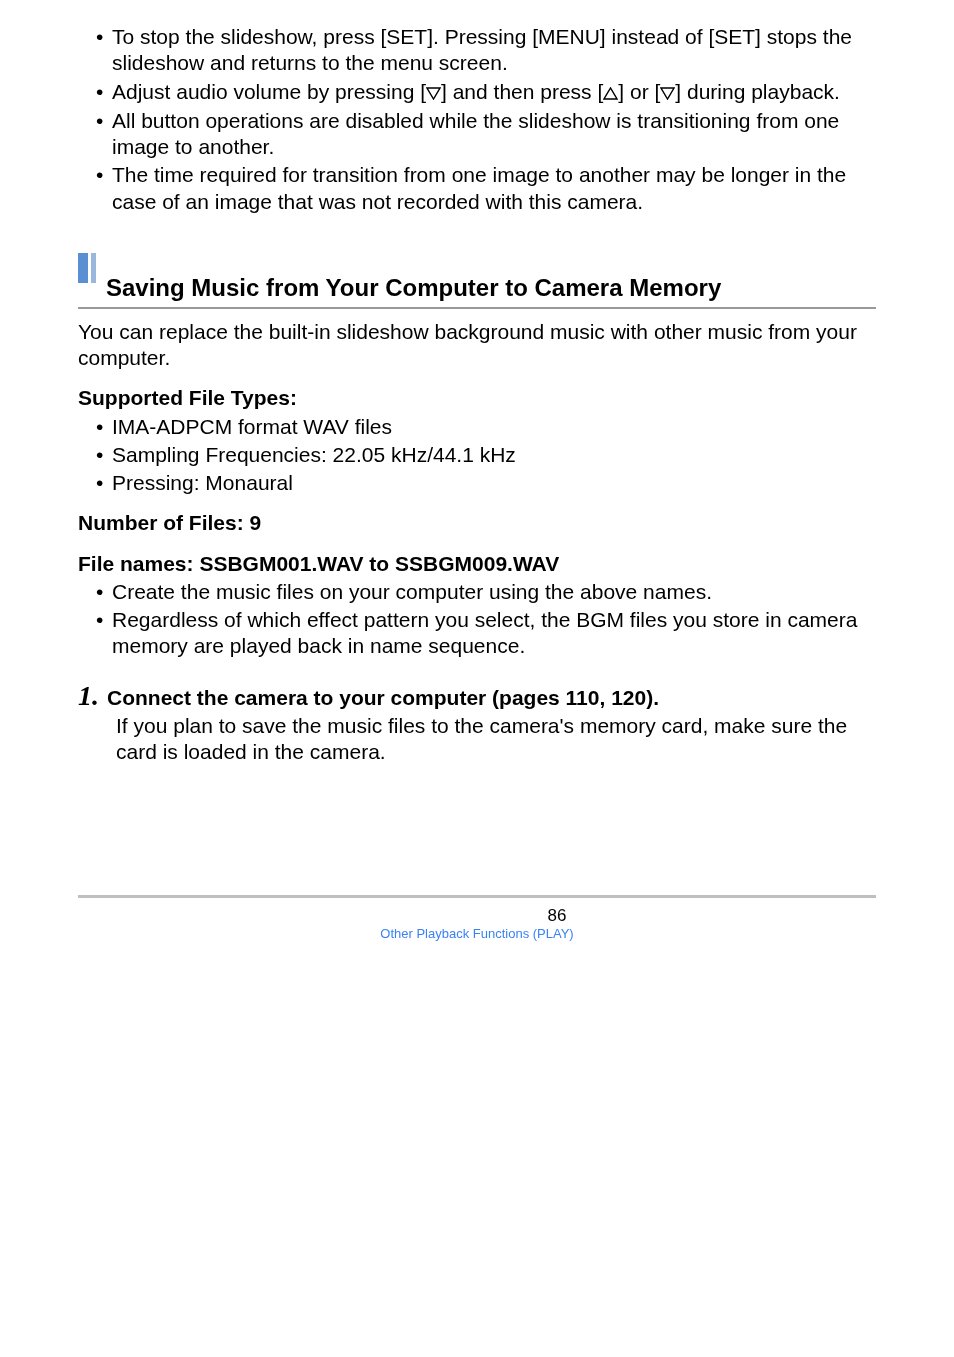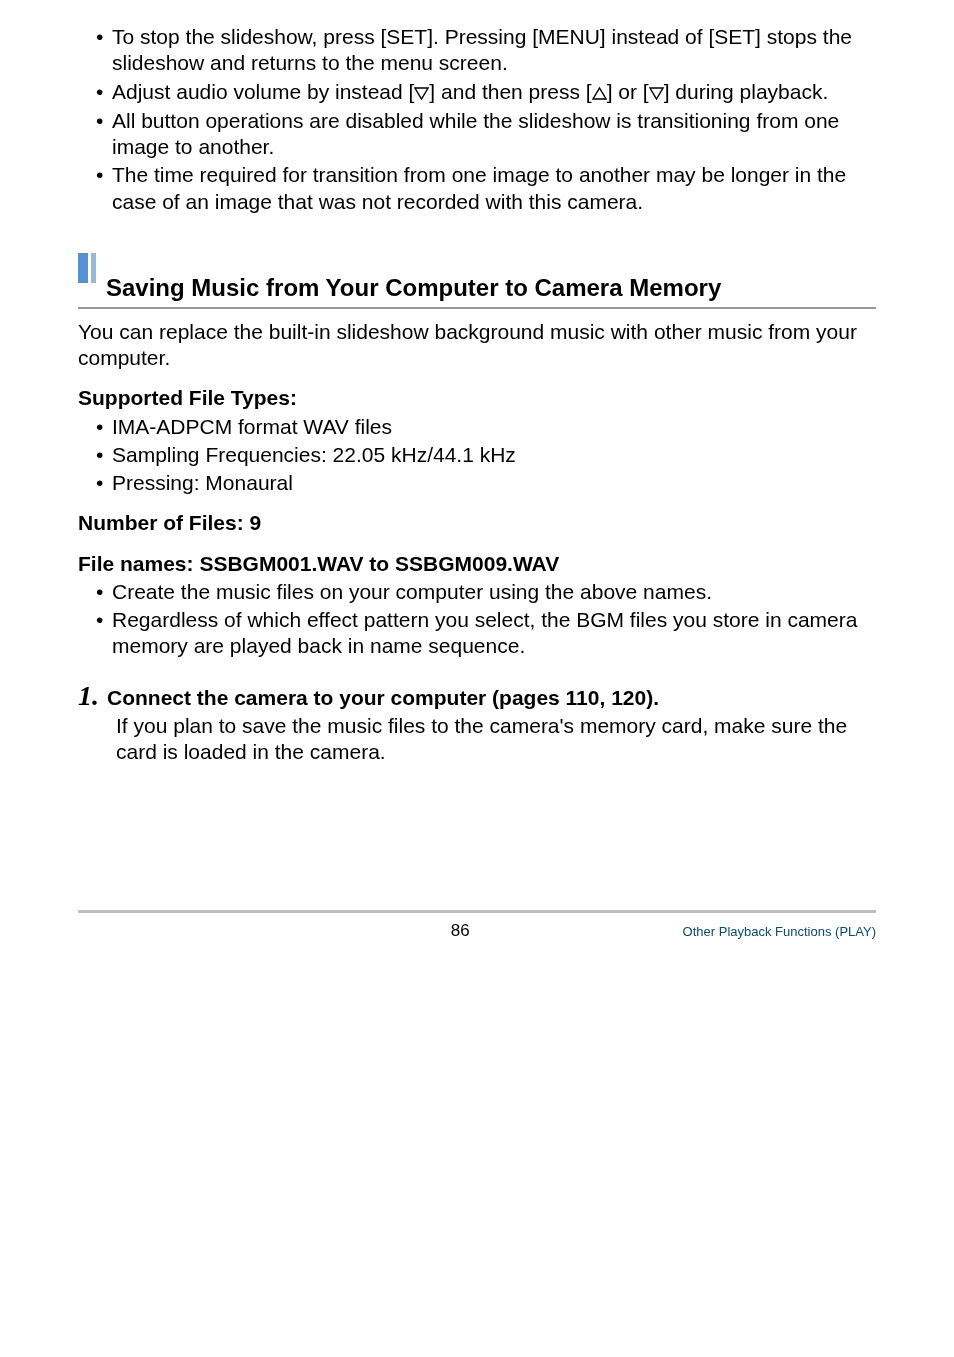--- a/index.html
+++ b/index.html
@@ -19,36 +19,36 @@
   .para { margin-bottom: 14px; }
   .sub-h { font-size: 21px; font-weight: bold; margin-top: 4px; margin-bottom: 2px; }
   .sub-h.space { margin-top: 14px; }
   .step-row { display: flex; align-items: baseline; margin-top: 18px; }
   .step-num { font-style: italic; font-weight: bold; font-size: 28px; margin-right: 8px; font-family: "Times New Roman", serif; }
   .step-title { font-weight: bold; font-size: 21px; }
   .step-body { padding-left: 38px; font-size: 21px; line-height: 1.25; }
 
   .footer { position: absolute; bottom: 28px; left: 78px; right: 78px; }
   .footer-line { height: 3px; background: #bfbfbf; margin-bottom: 8px; }
-  .footer-row { display: flex; align-items: center; }
+  .footer-row { display: flex; align-items: center; flex-direction: column; }
   .page-num { flex: 1; text-align: center; font-size: 17px; padding-left: 160px; }
-  .footer-label { font-size: 13px; color: #0c4a6e; white-space: nowrap; }
+  .footer-label { font-size: 13px; color: #3b82f6; white-space: nowrap; }
 </style>
 </head>
 <body>
 
 <div class="page">
   <div class="content">
 
     <ul class="top-bullets">
       <li>
         <span>To stop the slideshow, press [SET]. Pressing [MENU] instead of [SET] stops the slideshow and returns to the menu screen.</span>
       </li>
       <li>
-        <span>Adjust audio volume by instead [</span><span class="tri"><svg width="15" height="13" viewBox="0 0 15 13">
+        <span>Adjust audio volume by pressing [</span><span class="tri"><svg width="15" height="13" viewBox="0 0 15 13">
               <polygon points="1,1 14,1 7.5,12" fill="none" stroke="#000" stroke-width="1.4"></polygon>
             </svg></span><span>] and then press [</span><span class="tri"><svg width="15" height="13" viewBox="0 0 15 13">
               <polygon points="1,12 14,12 7.5,1" fill="none" stroke="#000" stroke-width="1.4"></polygon>
             </svg></span><span>] or [</span><span class="tri"><svg width="15" height="13" viewBox="0 0 15 13">
               <polygon points="1,1 14,1 7.5,12" fill="none" stroke="#000" stroke-width="1.4"></polygon>
             </svg></span><span>] during playback.</span>
       </li>
       <li>
         <span>All button operations are disabled while the slideshow is transitioning from one image to another.</span>
       </li>

